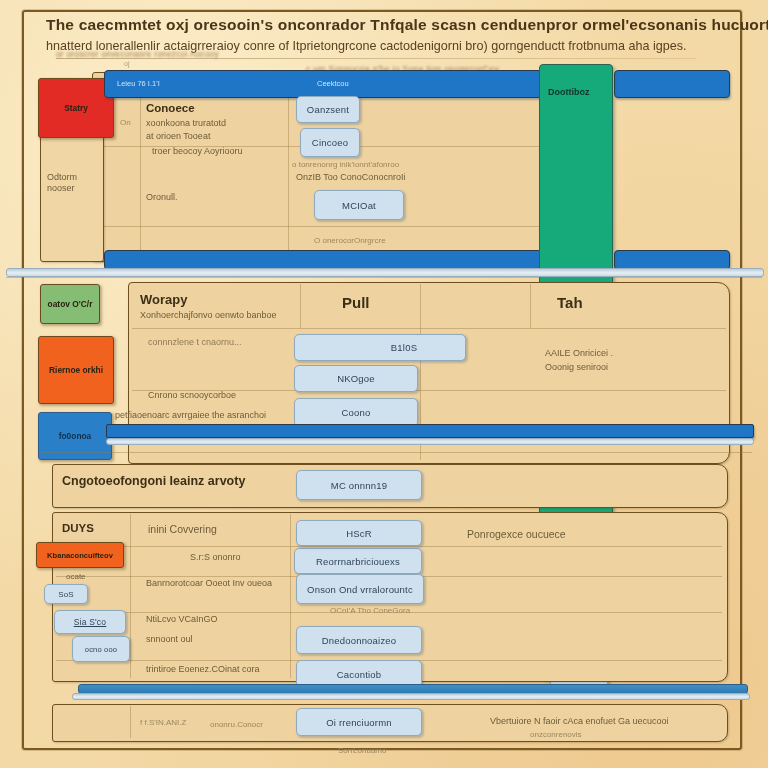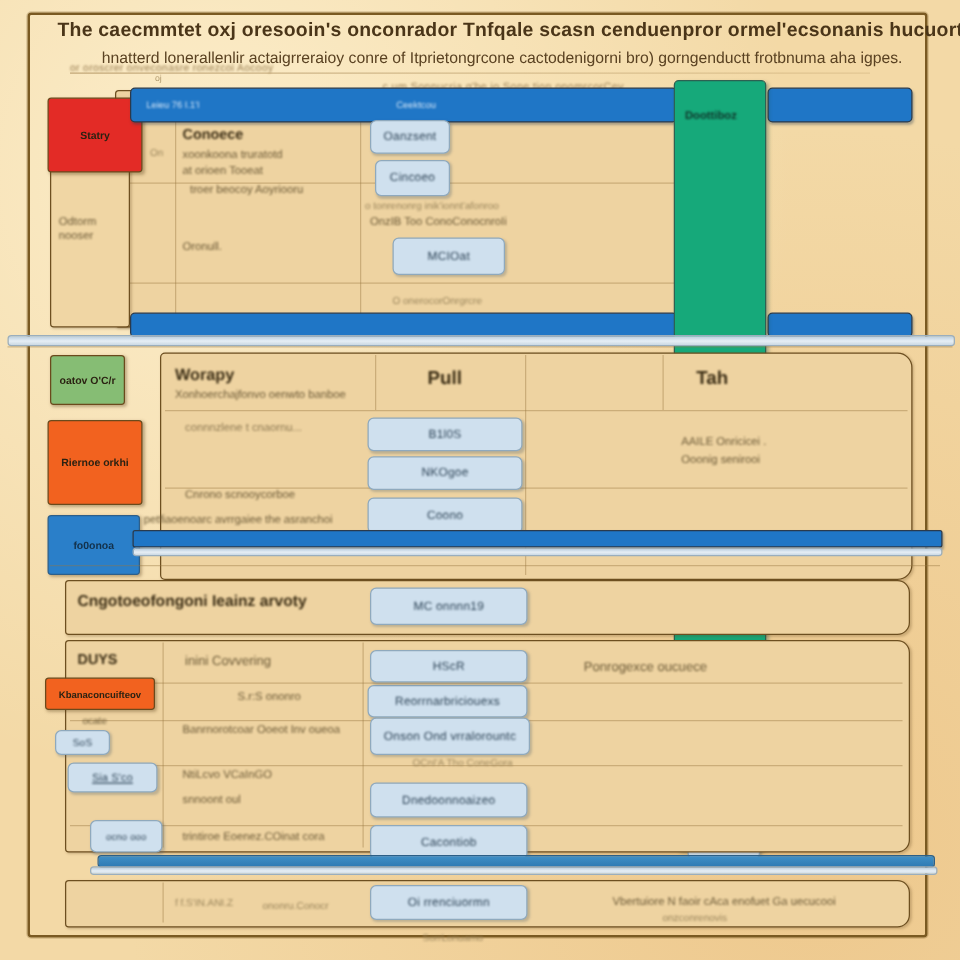--- a/index.html
+++ b/index.html
@@ -24,21 +24,20 @@
   }
   
   #header{position:absolute;left:46px;top:16px;width:676px;}
   .head-line1{
     font-size:15.5px;color:#4a3518;font-weight:600;letter-spacing:.2px;
     white-space:nowrap;filter:blur(.55px);
   }
   .head-line2{
     font-size:12.6px;color:#5a4222;margin-top:5px;white-space:nowrap;
     filter:blur(.6px);
-    text-align:right;
   }
   .head-rule{
     position:absolute;left:10px;top:42px;width:640px;height:1px;
     background:linear-gradient(to right,rgba(150,115,60,.55),rgba(150,115,60,.18));
   }
   .head-sub-l{
     position:absolute;left:10px;top:34px;font-size:8.2px;color:#9d8256;
     filter:blur(.8px);letter-spacing:.3px;
   }
   .head-sub-r{
@@ -203,21 +202,21 @@
   <div class="rowtxt t-strong" style="left:342px;top:294px;font-size:15px;">Pull</div>
   <div class="rowtxt t-strong" style="left:557px;top:294px;font-size:15px;">Tah</div>
 
   <div class="rowtxt t-mid" style="left:148px;top:337px;opacity:.75;">connnzlene t cnaornu...</div>
   <div class="rowtxt t-mid" style="left:148px;top:390px;">Cnrono scnooycorboe</div>
   <div class="rowtxt t-mid" style="left:115px;top:410px;">petfiaoenoarc avrrgaiee the asranchoi</div>
   <div class="rowtxt t-mid" style="left:545px;top:348px;">AAILE Onricicei .</div>
   <div class="rowtxt t-mid" style="left:545px;top:362px;">Ooonig senirooi</div>
   <div class="rowtxt t-faint" style="left:437px;top:424px;">J.coo</div>
 
-  <div class="chip" style="left:294px;top:334px;width:122px;height:25px;">
+  <div class="chip" style="left:294px;top:334px;width:122px;height:25px;padding-left:48px;">
     <span>B1l0S</span>
   </div>
   <div class="chip" style="left:294px;top:365px;width:122px;height:25px;">
     <span>NKOgoe</span>
   </div>
   <div class="chip" style="left:294px;top:398px;width:122px;height:27px;">
     <span>Coono</span>
   </div>
 
   <div class="bluebar" style="left:106px;top:424px;width:646px;height:12px;border-radius:2px;"></div>
@@ -245,21 +244,21 @@
   <div class="swatch" style="left:36px;top:542px;width:86px;height:24px;background:#f2621f;">
     <span style="font-size:7.6px;">Kbanaconcuifteov</span>
   </div>
   <div class="rowtxt t-mid" style="left:66px;top:572px;font-size:8px;">ocate</div>
   <div class="chip" style="left:44px;top:584px;width:42px;height:18px;">
     <span style="font-size:8px;">SoS</span>
   </div>
   <div class="chip" style="left:54px;top:610px;width:70px;height:22px;">
     <span style="font-size:8.5px;text-decoration:underline;">Sia S'co</span>
   </div>
-  <div class="chip" style="left:72px;top:636px;width:56px;height:24px;margin-top:20px;">
+  <div class="chip" style="left:72px;top:636px;width:56px;height:24px;">
     <span style="font-size:7.5px;">ocno ooo</span>
   </div>
 
   <div class="rowtxt t-mid" style="left:146px;top:552px;margin-left:44px;">S.r:S ononro</div>
   <div class="rowtxt t-mid" style="left:146px;top:578px;">Banrnorotcoar Ooeot Inv oueoa</div>
   <div class="rowtxt t-mid" style="left:146px;top:614px;">NtiLcvo VCaInGO</div>
   <div class="rowtxt t-mid" style="left:146px;top:634px;">snnoont oul</div>
   <div class="rowtxt t-mid" style="left:146px;top:664px;">trintiroe Eoenez.COinat cora</div>
 
   <div class="chip" style="left:294px;top:548px;width:126px;height:24px;">

